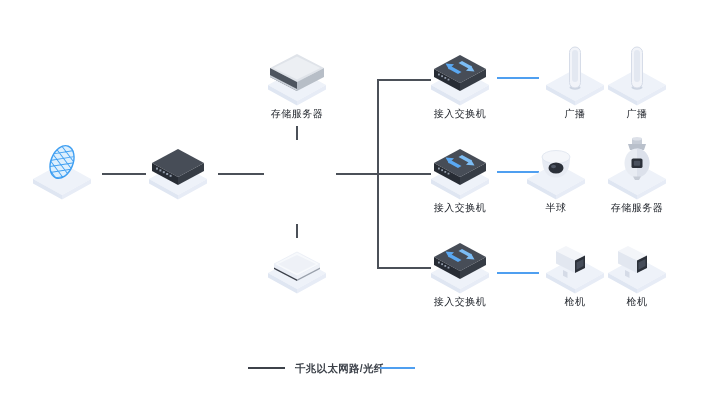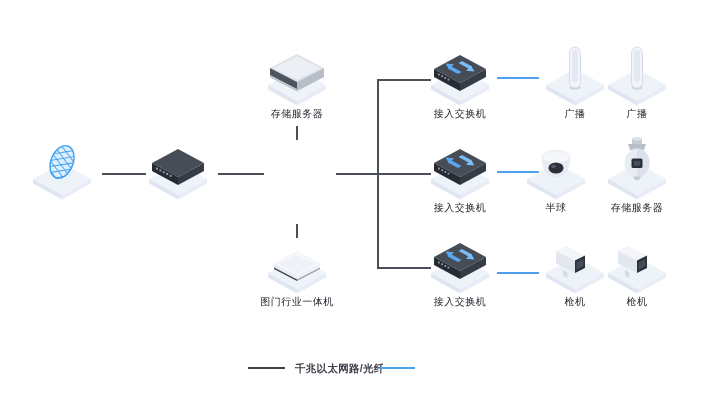--- a/index.html
+++ b/index.html
@@ -105,21 +105,20 @@
       <polygon points="50,27 79,43 50,59 21,43" fill="#eef2f9"></polygon>
       <polygon points="21,43 50,59 50,63.5 21,47.5" fill="#dfe6f2"></polygon>
       <polygon points="50,59 79,43 79,47.5 50,63.5" fill="#e7ecf6"></polygon>
       <polygon points="50,22 73,34 50,46 27,34" fill="#f7f9fc" stroke="#e2e7f1" stroke-width="0.6"></polygon>
       <polygon points="50,25 69,34 50,43.5 31,34" fill="#eef1f7"></polygon>
       <polygon points="27,34 50,46 50,51 27,39" fill="#e9edf5"></polygon>
       <polygon points="50,46 73,34 73,39 50,51" fill="#eff2f8"></polygon>
       <polygon points="27,37.5 50,49.5 50,51 27,39" fill="#3a3f49"></polygon>
       <polygon points="50,49.5 73,37.5 73,39 50,51" fill="#9aa1ac"></polygon>
     </svg>
-    <div class="label">图门行业一体机</div>
   </div>
 
   <div class="node" style="left:405px;top:42px">
     <svg width="100" height="66" viewBox="0 0 100 66">
       <polygon points="50,27 79,43 50,59 21,43" fill="#eef2f9"></polygon>
       <polygon points="21,43 50,59 50,63.5 21,47.5" fill="#dfe6f2"></polygon>
       <polygon points="50,59 79,43 79,47.5 50,63.5" fill="#e7ecf6"></polygon>
       <polygon points="50,13 76,27 50,41 24,27" fill="#474d57"></polygon>
       <polygon points="24,27 50,41 50,49 24,35" fill="#272c34"></polygon>
       <polygon points="50,41 76,27 76,35 50,49" fill="#363c45"></polygon>

